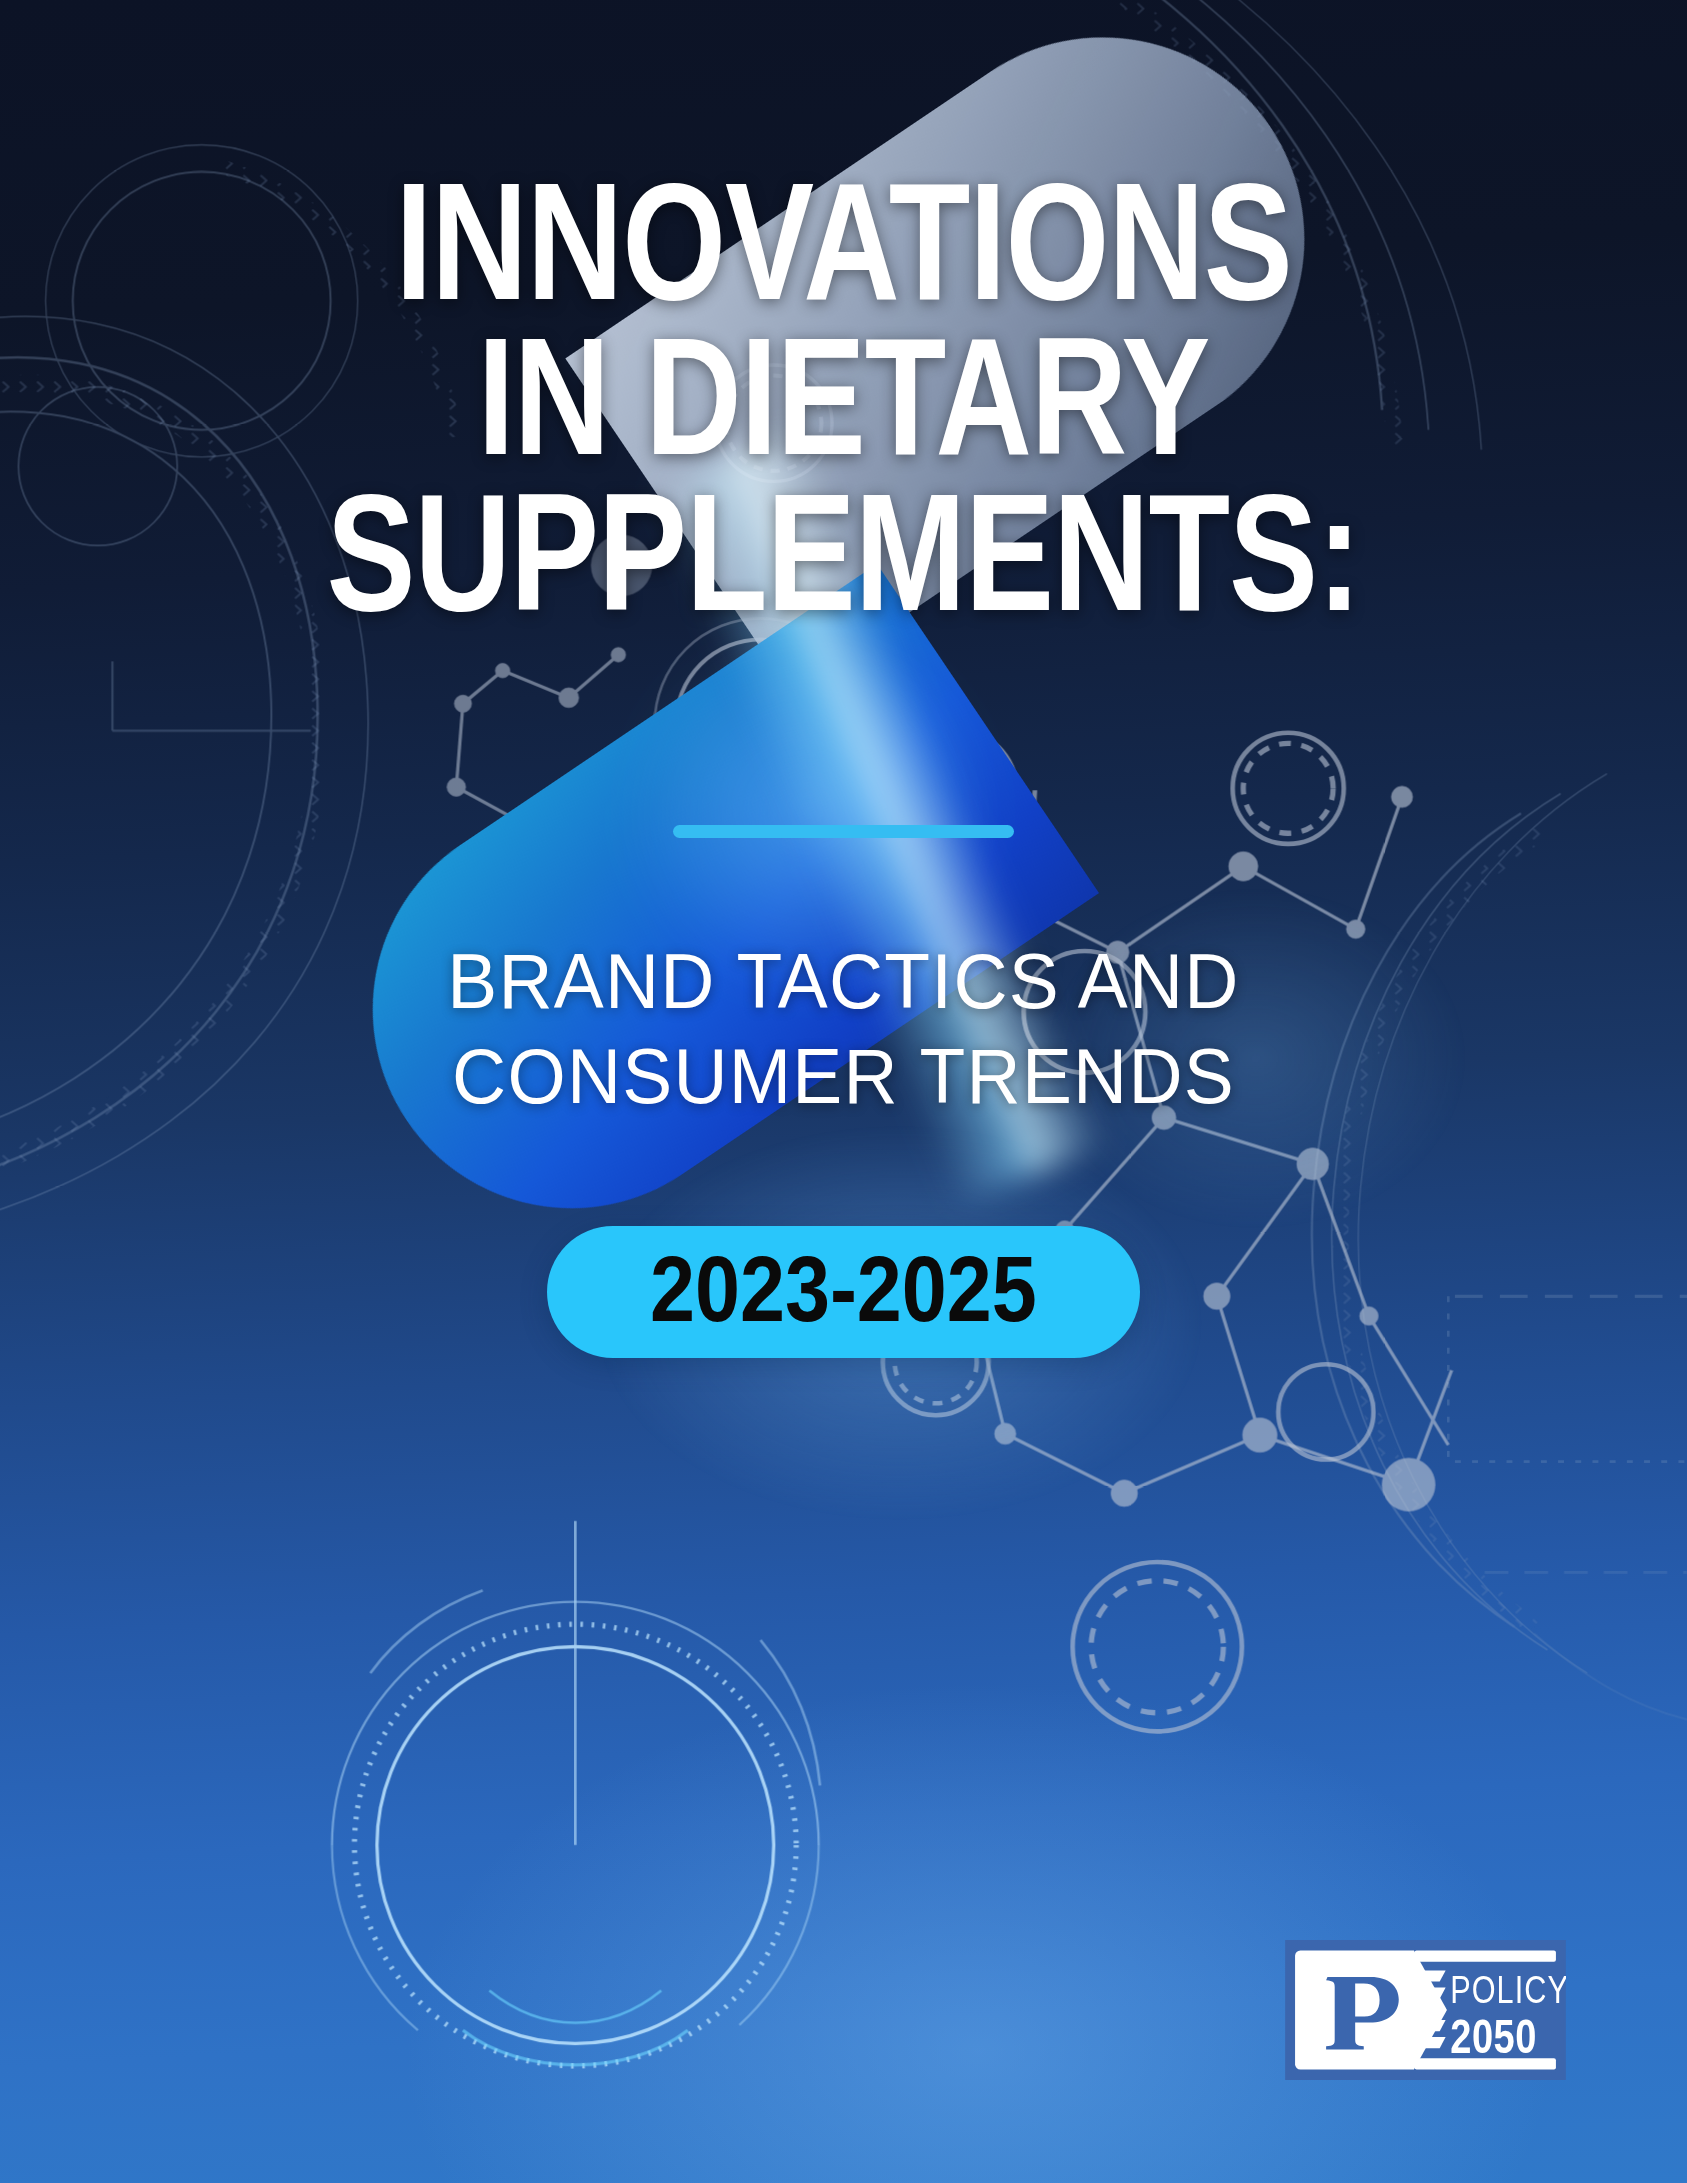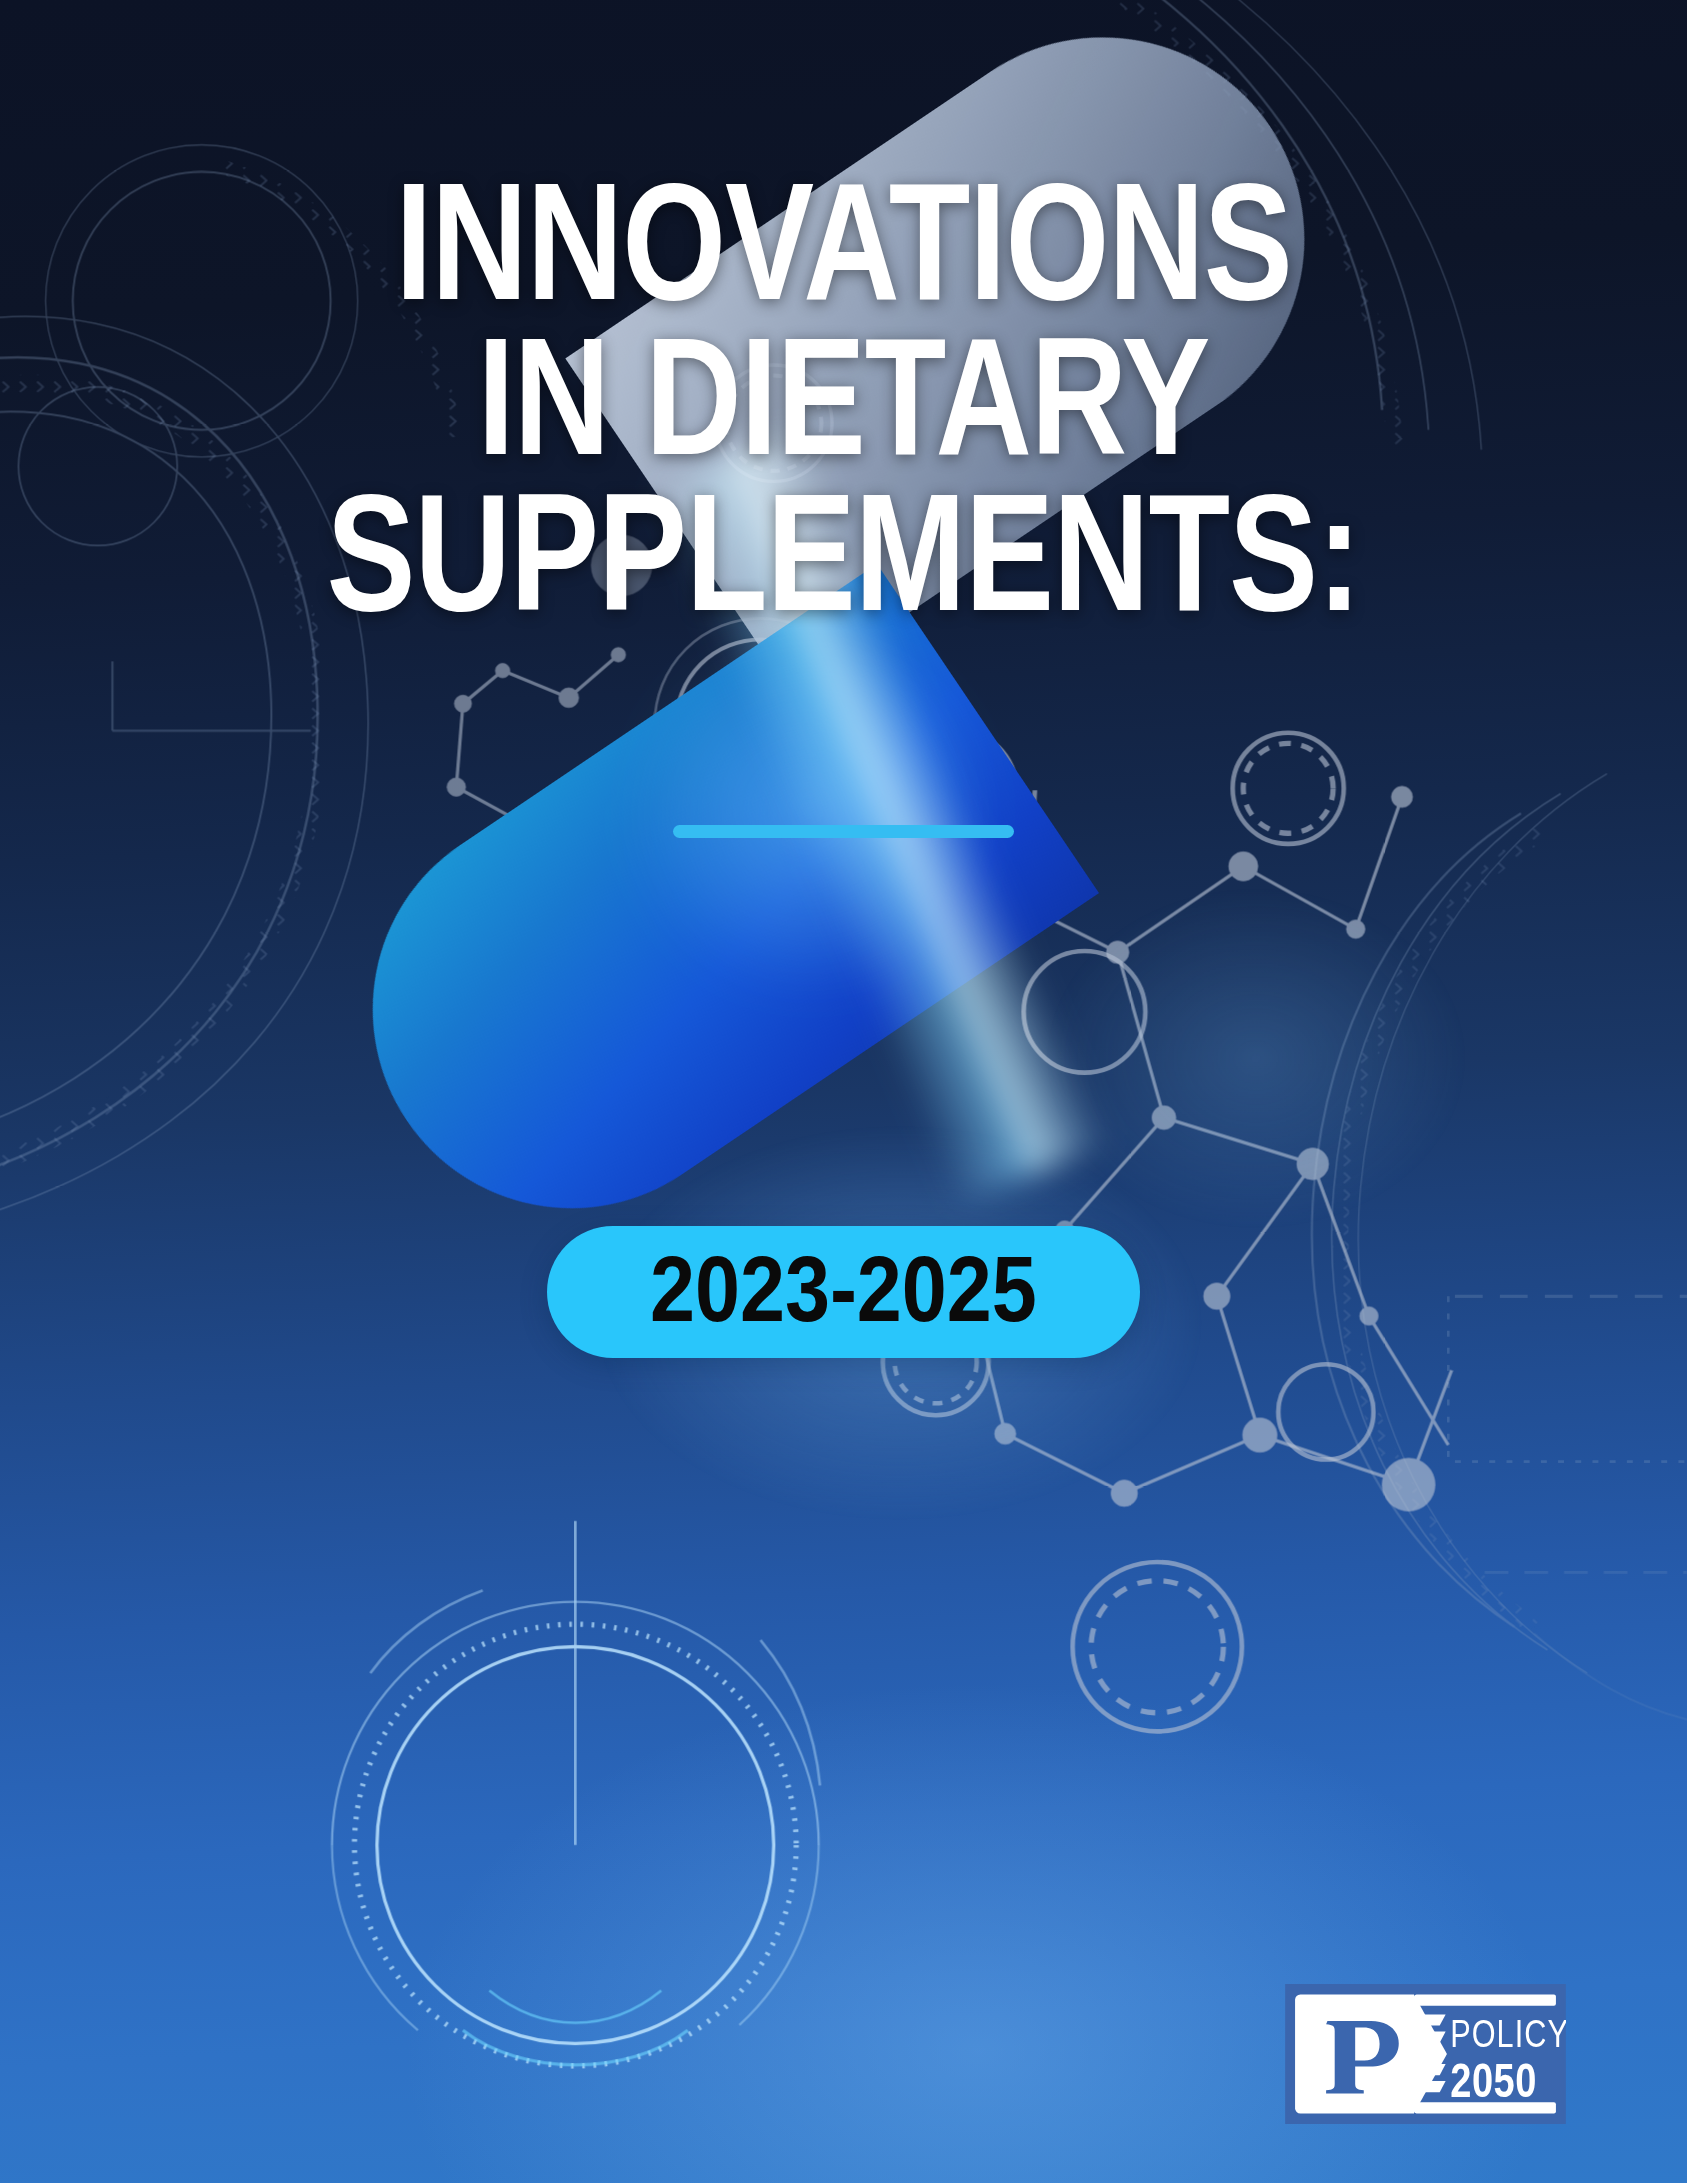--- a/index.html
+++ b/index.html
@@ -155,21 +155,21 @@
     line-height:1.05;
     letter-spacing:0px;
     transform:scaleX(.87);
     display:inline-block;
   }
 
   
   .logo{
     position:absolute;
     left:1285px;
-    top:1984px;
+    top:1940px;
     width:281px;
     height:140px;
   }
   .logo svg{display:block;width:100%;height:100%;}
 </style>
 </head>
 <body>
 
 <div class="cover">
 
@@ -331,20 +331,24 @@
     <div class="title-block">
       <div class="title-line">INNOVATIONS</div>
       <div class="title-line">IN DIETARY</div>
       <div class="title-line">SUPPLEMENTS:</div>
     </div>
 
     <div class="divider-wrap">
       <div class="divider"></div>
     </div>
 
+    <div class="subtitle-block">
+      <div class="subtitle-line">BRAND TACTICS AND</div>
+      <div class="subtitle-line">CONSUMER TRENDS</div>
+    </div>
 
     <div class="badge-wrap">
       <div class="badge">
         <span class="badge-text">2023-2025</span>
       </div>
     </div>
 
     <div class="logo">
       <svg viewBox="0 0 425 212">
         <rect x="0" y="0" width="425" height="212" fill="#3b66ae"></rect>

